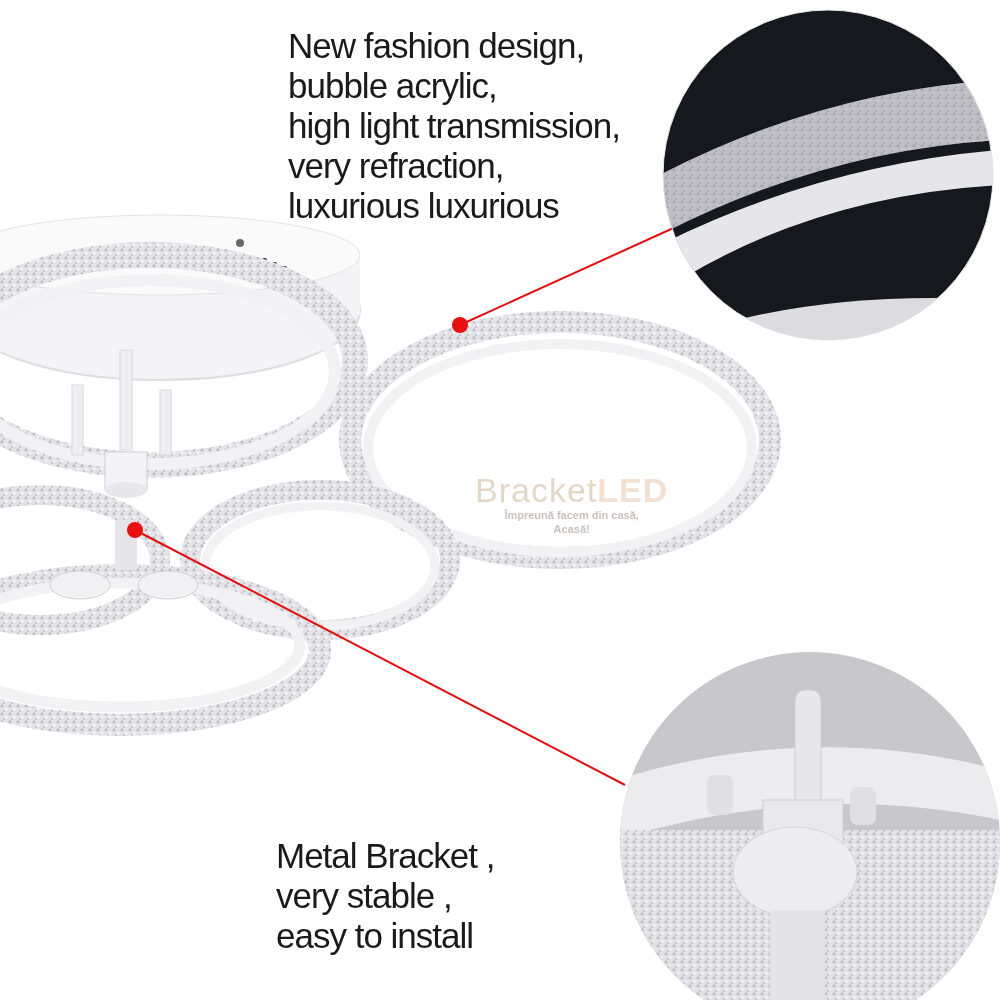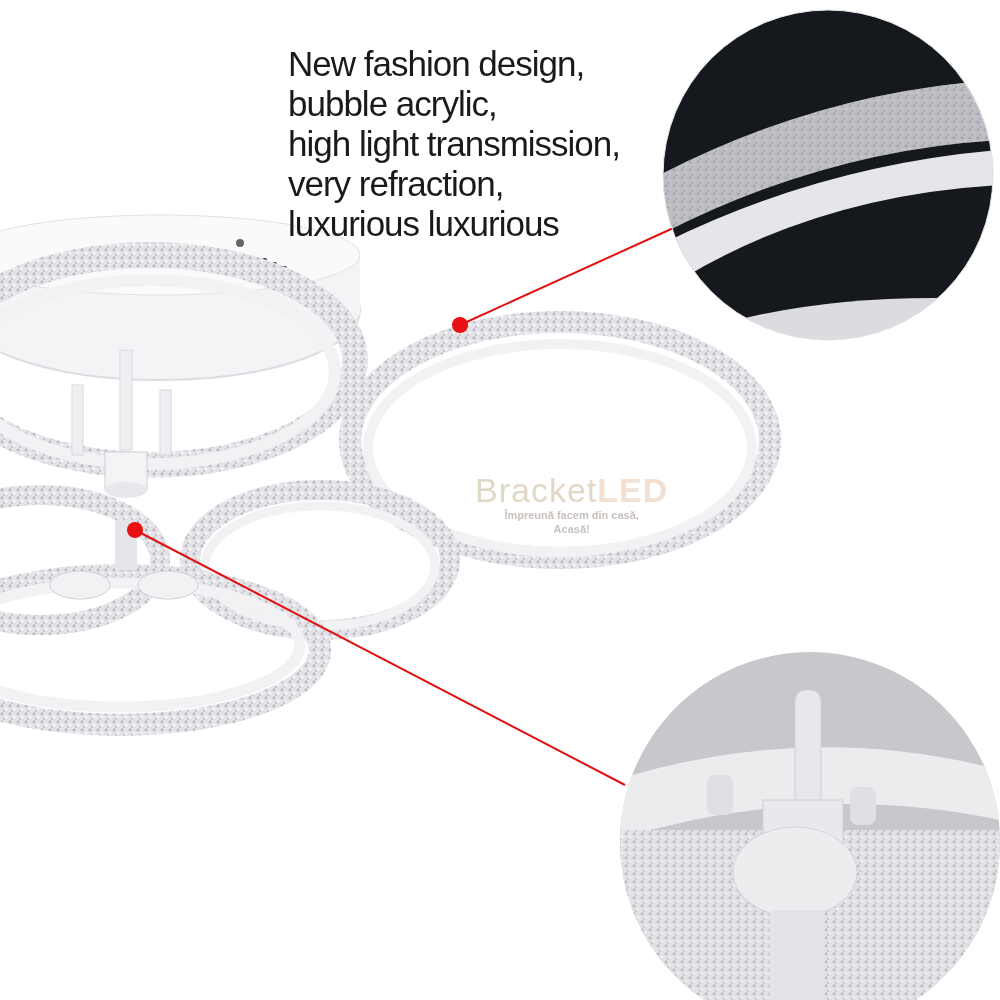--- a/index.html
+++ b/index.html
@@ -1,18 +1,18 @@
 <!DOCTYPE html>
 <html><head>
   <meta charset="utf-8">
   <style>
     html, body { margin: 0; padding: 0; background: #ffffff; }
     body { width: 1000px; height: 1000px; position: relative; overflow: hidden; font-family: "Liberation Sans", "DejaVu Sans", sans-serif; }
     .canvas { position: absolute; inset: 0; }
-    .text-block { position: absolute; color: #1a1a1a; font-size: 35px; line-height: 40px; letter-spacing: -1px; margin-top: 18px; }
+    .text-block { position: absolute; color: #1a1a1a; font-size: 35px; line-height: 40px; letter-spacing: -1px; }
     .text-block span { display: block; white-space: nowrap; }
     #top-text { left: 288px; top: 26px; }
     #bottom-text { left: 276px; top: 836px; }
     .watermark { position: absolute; left: 475px; top: 472px; text-align: center; opacity: 0.55; }
     .wm-brand { font-size: 34px; letter-spacing: 1px; color: #c9b79a; line-height: 36px; }
     .wm-brand .led { color: #e8c8b0; font-weight: bold; text-align: right; }
     .wm-tag { font-size: 11px; color: #9a8f88; font-weight: bold; line-height: 14px; }
     svg { position: absolute; left: 0; top: 0; }
   </style>
 </head>
@@ -114,19 +114,24 @@
   </svg>
 
   <div class="text-block" id="top-text">
     <span>New fashion design,</span>
     <span>bubble acrylic,</span>
     <span>high light transmission,</span>
     <span>very refraction,</span>
     <span>luxurious luxurious</span>
   </div>
 
+  <div class="text-block" id="bottom-text">
+    <span>Metal Bracket ,</span>
+    <span>very stable ,</span>
+    <span>easy to install</span>
+  </div>
 
   <div class="watermark">
     <div class="wm-brand"><span>Bracket</span><span class="led">LED</span></div>
     <div class="wm-tag">Împreună facem din casă,</div>
     <div class="wm-tag">Acasă!</div>
   </div>
 </div>
 
 </body></html>

